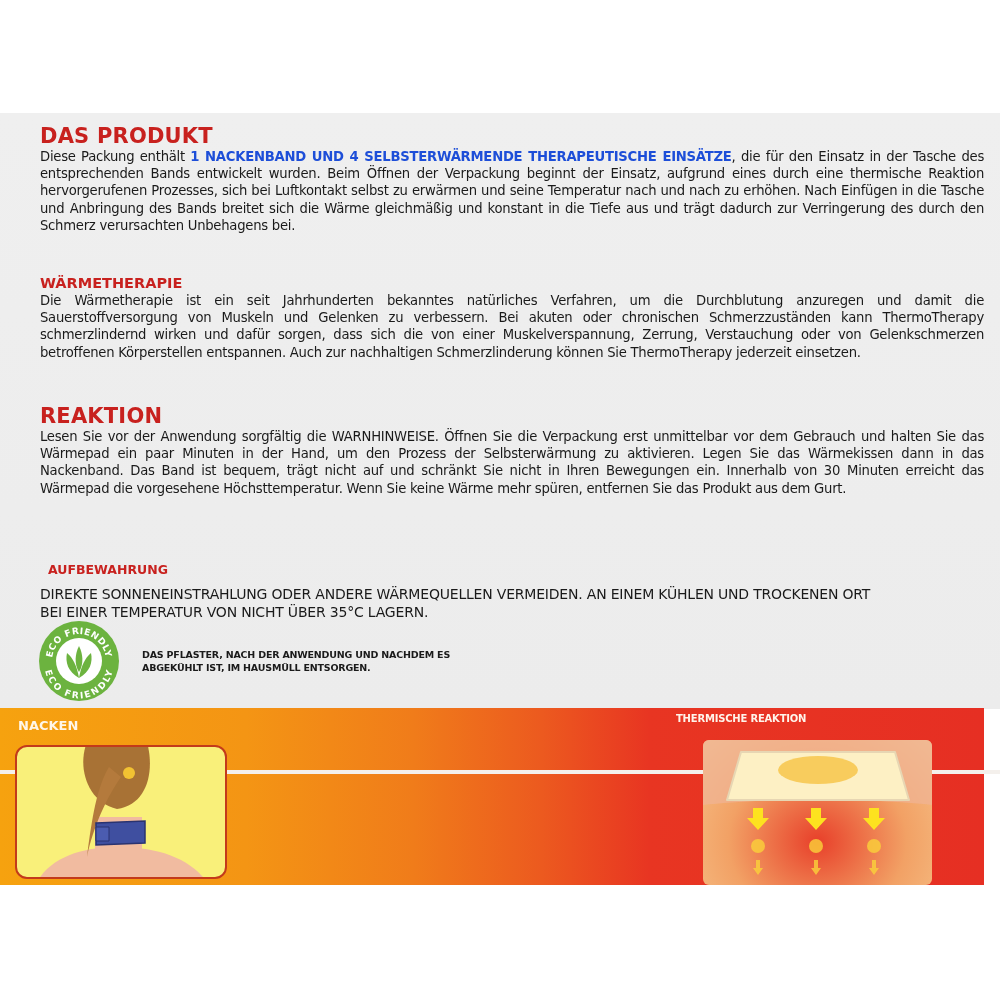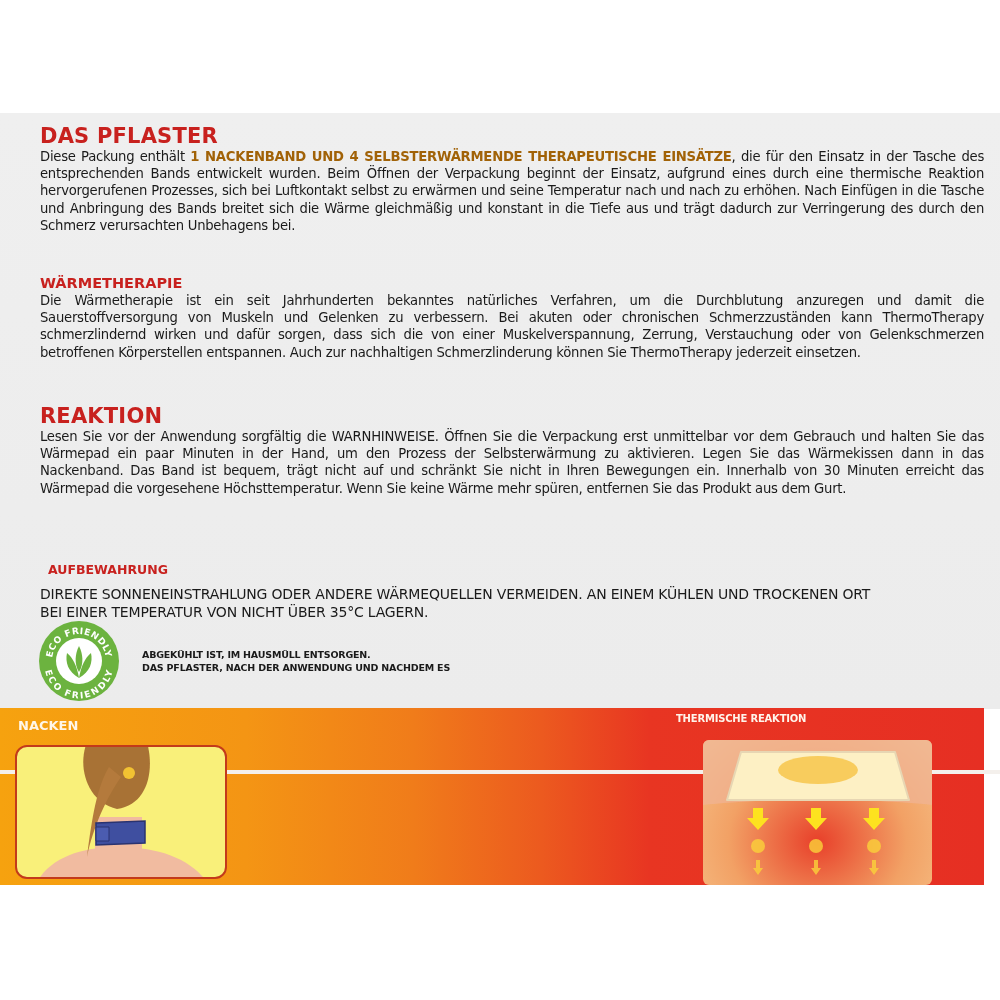--- a/index.html
+++ b/index.html
@@ -19,21 +19,21 @@
   .h2 {
     color: #c8211e; font-weight: bold; font-size: 14.5px; line-height: 18px; margin: 0;
   }
   .h3 {
     color: #c8211e; font-weight: bold; font-size: 12.5px; line-height: 16px; margin: 8px;
   }
   .p {
     color: #1a1a1a; font-size: 13.2px; line-height: 17.2px; margin: 0; text-align: justify;
     letter-spacing: -0.25px;
   }
-  .p .red { color: #a16207; font-weight: bold; }
+  .p .red { color: #1d4ed8; font-weight: bold; }
   .caps { color: #1a1a1a; font-size: 14px; line-height: 17.5px; margin: 0; letter-spacing: -0.2px; }
 
   .sec-produkt { position: absolute; top: 6px; left: 0; width: 944px; }
   .sec-waerme { position: absolute; top: 156px; left: 0; width: 944px; }
   .sec-anw { position: absolute; top: 286px; left: 0; width: 944px; }
   .sec-aufb { position: absolute; top: 436px; left: 0; width: 944px; }
 
   .eco-row { position: absolute; left: 38px; top: 620px; display: flex; align-items: center; }
   .eco-badge { width: 82px; height: 82px; }
   .eco-text {
@@ -63,21 +63,21 @@
   }
 </style>
 </head>
 <body>
 
 <div class="panel"></div>
 
 <div class="content">
 
   <div class="sec-produkt">
-    <h1 class="h1">DAS PFLASTER</h1>
+    <h1 class="h1">DAS PRODUKT</h1>
     <p class="p"><span>Diese Packung enthält </span><span class="red">1 NACKENBAND UND 4 SELBSTERWÄRMENDE THERAPEUTISCHE EINSÄTZE</span><span>, die für den Einsatz in der Tasche des entsprechenden Bands entwickelt wurden. Beim Öffnen der Verpackung beginnt der Einsatz, aufgrund eines durch eine thermische Reaktion hervorgerufenen Prozesses, sich bei Luftkontakt selbst zu erwärmen und seine Temperatur nach und nach zu erhöhen. Nach Einfügen in die Tasche und Anbringung des Bands breitet sich die Wärme gleichmäßig und konstant in die Tiefe aus und trägt dadurch zur Verringerung des durch den Schmerz verursachten Unbehagens bei.</span></p>
   </div>
 
   <div class="sec-waerme">
     <h2 class="h2">WÄRMETHERAPIE</h2>
     <p class="p">Die Wärmetherapie ist ein seit Jahrhunderten bekanntes natürliches Verfahren, um die Durchblutung anzuregen und damit die Sauerstoffversorgung von Muskeln und Gelenken zu verbessern. Bei akuten oder chronischen Schmerzzuständen kann ThermoTherapy schmerzlindernd wirken und dafür sorgen, dass sich die von einer Muskelverspannung, Zerrung, Verstauchung oder von Gelenkschmerzen betroffenen Körperstellen entspannen. Auch zur nachhaltigen Schmerzlinderung können Sie ThermoTherapy jederzeit einsetzen.</p>
   </div>
 
   <div class="sec-anw">
     <h1 class="h1">REAKTION</h1>
@@ -105,22 +105,22 @@
     <text font-family="DejaVu Sans, sans-serif" font-size="9" font-weight="bold" fill="#ffffff" letter-spacing="0.5">
       <textPath href="#arcBot" startOffset="50%" text-anchor="middle" dominant-baseline="hanging">ECO FRIENDLY</textPath>
     </text>
     <g>
       <path d="M41 58 C 30 52, 27 42, 29 33 C 35 38, 39 46, 41 58 Z" fill="#6cb33f"></path>
       <path d="M41 58 C 52 52, 55 42, 53 33 C 47 38, 43 46, 41 58 Z" fill="#6cb33f"></path>
       <path d="M41 52 C 36 44, 37 34, 41 26 C 45 34, 46 44, 41 52 Z" fill="#6cb33f"></path>
     </g>
   </svg>
   <div class="eco-text">
+    <div>DAS PFLASTER, NACH DER ANWENDUNG UND NACHDEM ES</div>
     <div>ABGEKÜHLT IST, IM HAUSMÜLL ENTSORGEN.</div>
-    <div>DAS PFLASTER, NACH DER ANWENDUNG UND NACHDEM ES</div>
   </div>
 </div>
 
 <div class="band">
   <div class="band-line"></div>
   <div class="band-label-left">NACKEN</div>
 
   <div class="neck-box">
     <svg width="208" height="130" viewBox="0 0 208 130">
       <path d="M20 135 C 35 108, 70 100, 100 100 C 135 100, 170 108, 190 135 Z" fill="#f1bba0"></path>

